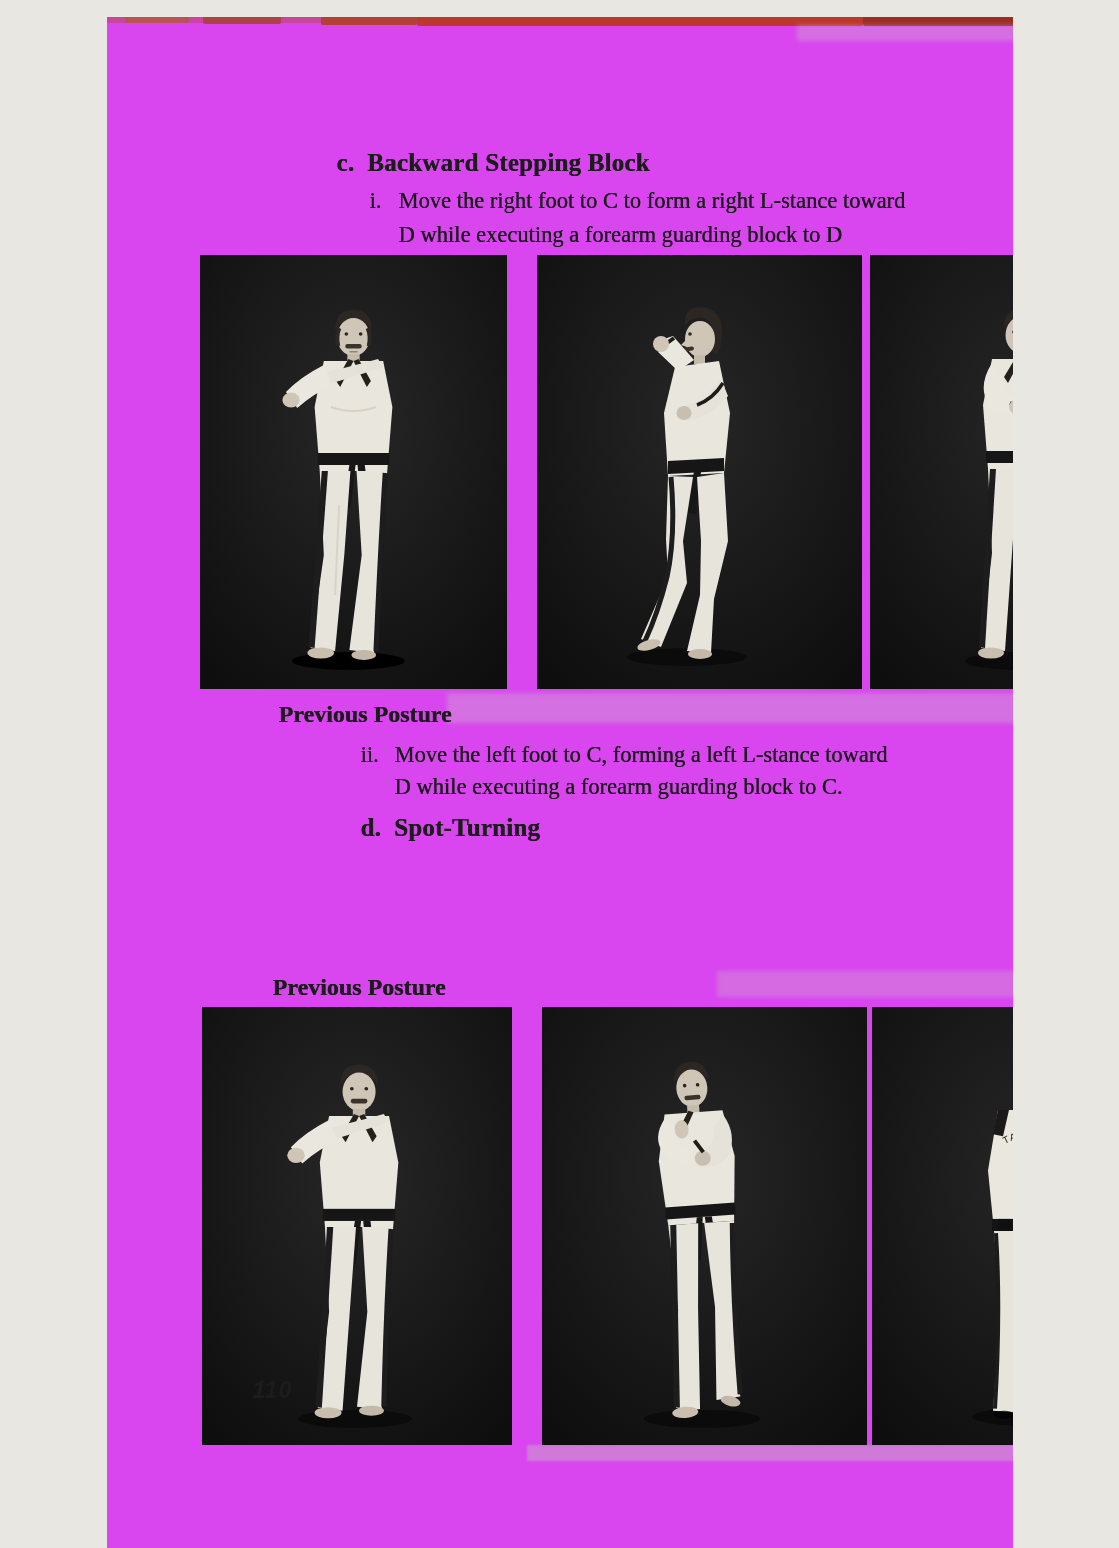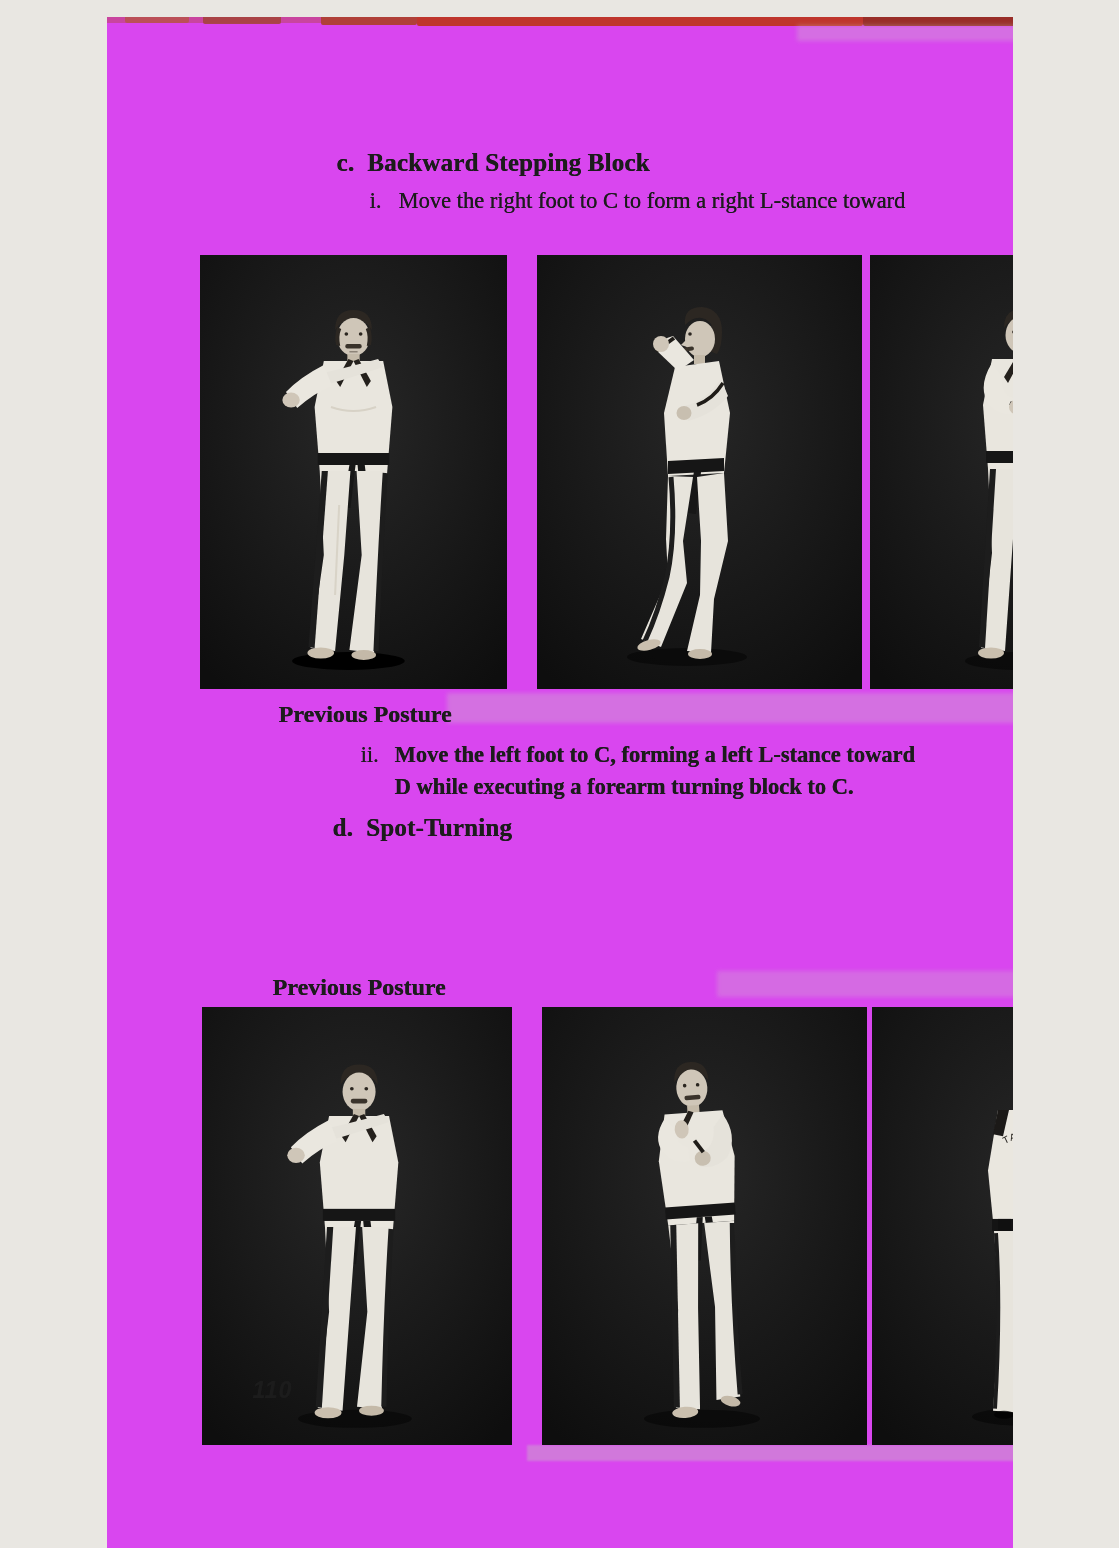--- a/index.html
+++ b/index.html
@@ -23,27 +23,27 @@
     background:linear-gradient(to right,rgba(198,196,190,0),rgba(186,184,178,.55));}
   .streak.st1{left:340px;top:676px;width:738px;height:30px;background:rgba(203,201,196,.32);filter:blur(2px);}
   .streak.st2{left:610px;top:954px;width:466px;height:26px;background:rgba(203,201,196,.28);filter:blur(2px);}
   .streak.st3{left:420px;top:1428px;width:668px;height:16px;background:rgba(198,196,190,.4);filter:blur(1px);}
   .streak.st4{left:690px;top:8px;width:410px;height:16px;background:rgba(206,204,198,.3);filter:blur(2px);}
   
   .ink{text-shadow:.35px 0 0 currentColor;}
   .heading{position:absolute;font-weight:bold;font-size:25px;letter-spacing:.2px;white-space:nowrap;}
   .heading .lbl{display:inline-block;margin-right:13px;}
   .heading-c{left:230px;top:132px;}
-  .heading-d{left:226px;top:797px;text-align:right;}
+  .heading-d{left:254px;top:797px;text-align:right;}
   .item{position:absolute;font-size:22.5px;line-height:34px;}
   .item .ilabel{position:absolute;left:0;top:0;}
   .item .ilines{margin-left:29px;white-space:nowrap;}
   .item-i{left:263px;top:167px;}
   .item-ii{left:254px;top:722px;line-height:32px;}
-  .item-ii .ilines{margin-left:34px;font-weight:bold;}
+  .item-ii .ilines{margin-left:34px;}
   .para{position:absolute;left:270px;top:833px;width:650px;font-size:22.5px;}
   .para .pline{height:33px;line-height:33px;text-align:justify;text-align-last:justify;overflow:hidden;}
   .para .pline.last{text-align-last:left;}
   .caption{position:absolute;font-weight:bold;font-size:24px;white-space:nowrap;}
   .caption-1{left:172px;top:684px;}
   .caption-2{left:166px;top:957px;}
   .page-number{position:absolute;left:146px;top:1360px;
     font-family:"Liberation Sans","DejaVu Sans",sans-serif;font-weight:bold;font-size:23px;letter-spacing:1px;font-style:italic;}
   
   .photo{position:absolute;background:#131313;border-radius:1px;overflow:hidden;}
@@ -76,20 +76,21 @@
   <div class="streak st4"></div>
 
   <div class="heading heading-c ink">
     <span class="lbl">c.</span><span>Backward Stepping Block</span>
   </div>
 
   <div class="item item-i ink">
     <span class="ilabel">i.</span>
     <div class="ilines">
       <div>Move the right foot to C to form a right L-stance toward</div>
+      <div>D while executing a forearm guarding block to D</div>
     </div>
   </div>
 
   <div class="photo p1">
     <svg viewBox="0 0 300 434" preserveAspectRatio="none">
       <defs>
           <radialGradient id="vg1" cx="50%" cy="38%" r="75%">
         <stop offset="0%" stop-color="#272727"></stop>
             <stop offset="100%" stop-color="#0e0e0e"></stop>
       </radialGradient>
@@ -203,21 +204,21 @@
       </g>
     </svg>
   </div>
 
   <div class="caption caption-1 ink">Previous Posture</div>
 
   <div class="item item-ii ink">
     <span class="ilabel">ii.</span>
     <div class="ilines">
       <div>Move the left foot to C, forming a left L-stance toward</div>
-      <div>D while executing a forearm turning block to C.</div>
+      <div>D while executing a forearm guarding block to C.</div>
     </div>
   </div>
 
   <div class="heading heading-d ink">
     <span class="lbl">d.</span><span>Spot-Turning</span>
   </div>
   <div class="para ink">
   </div>
 
   <div class="caption caption-2 ink">Previous Posture</div>

